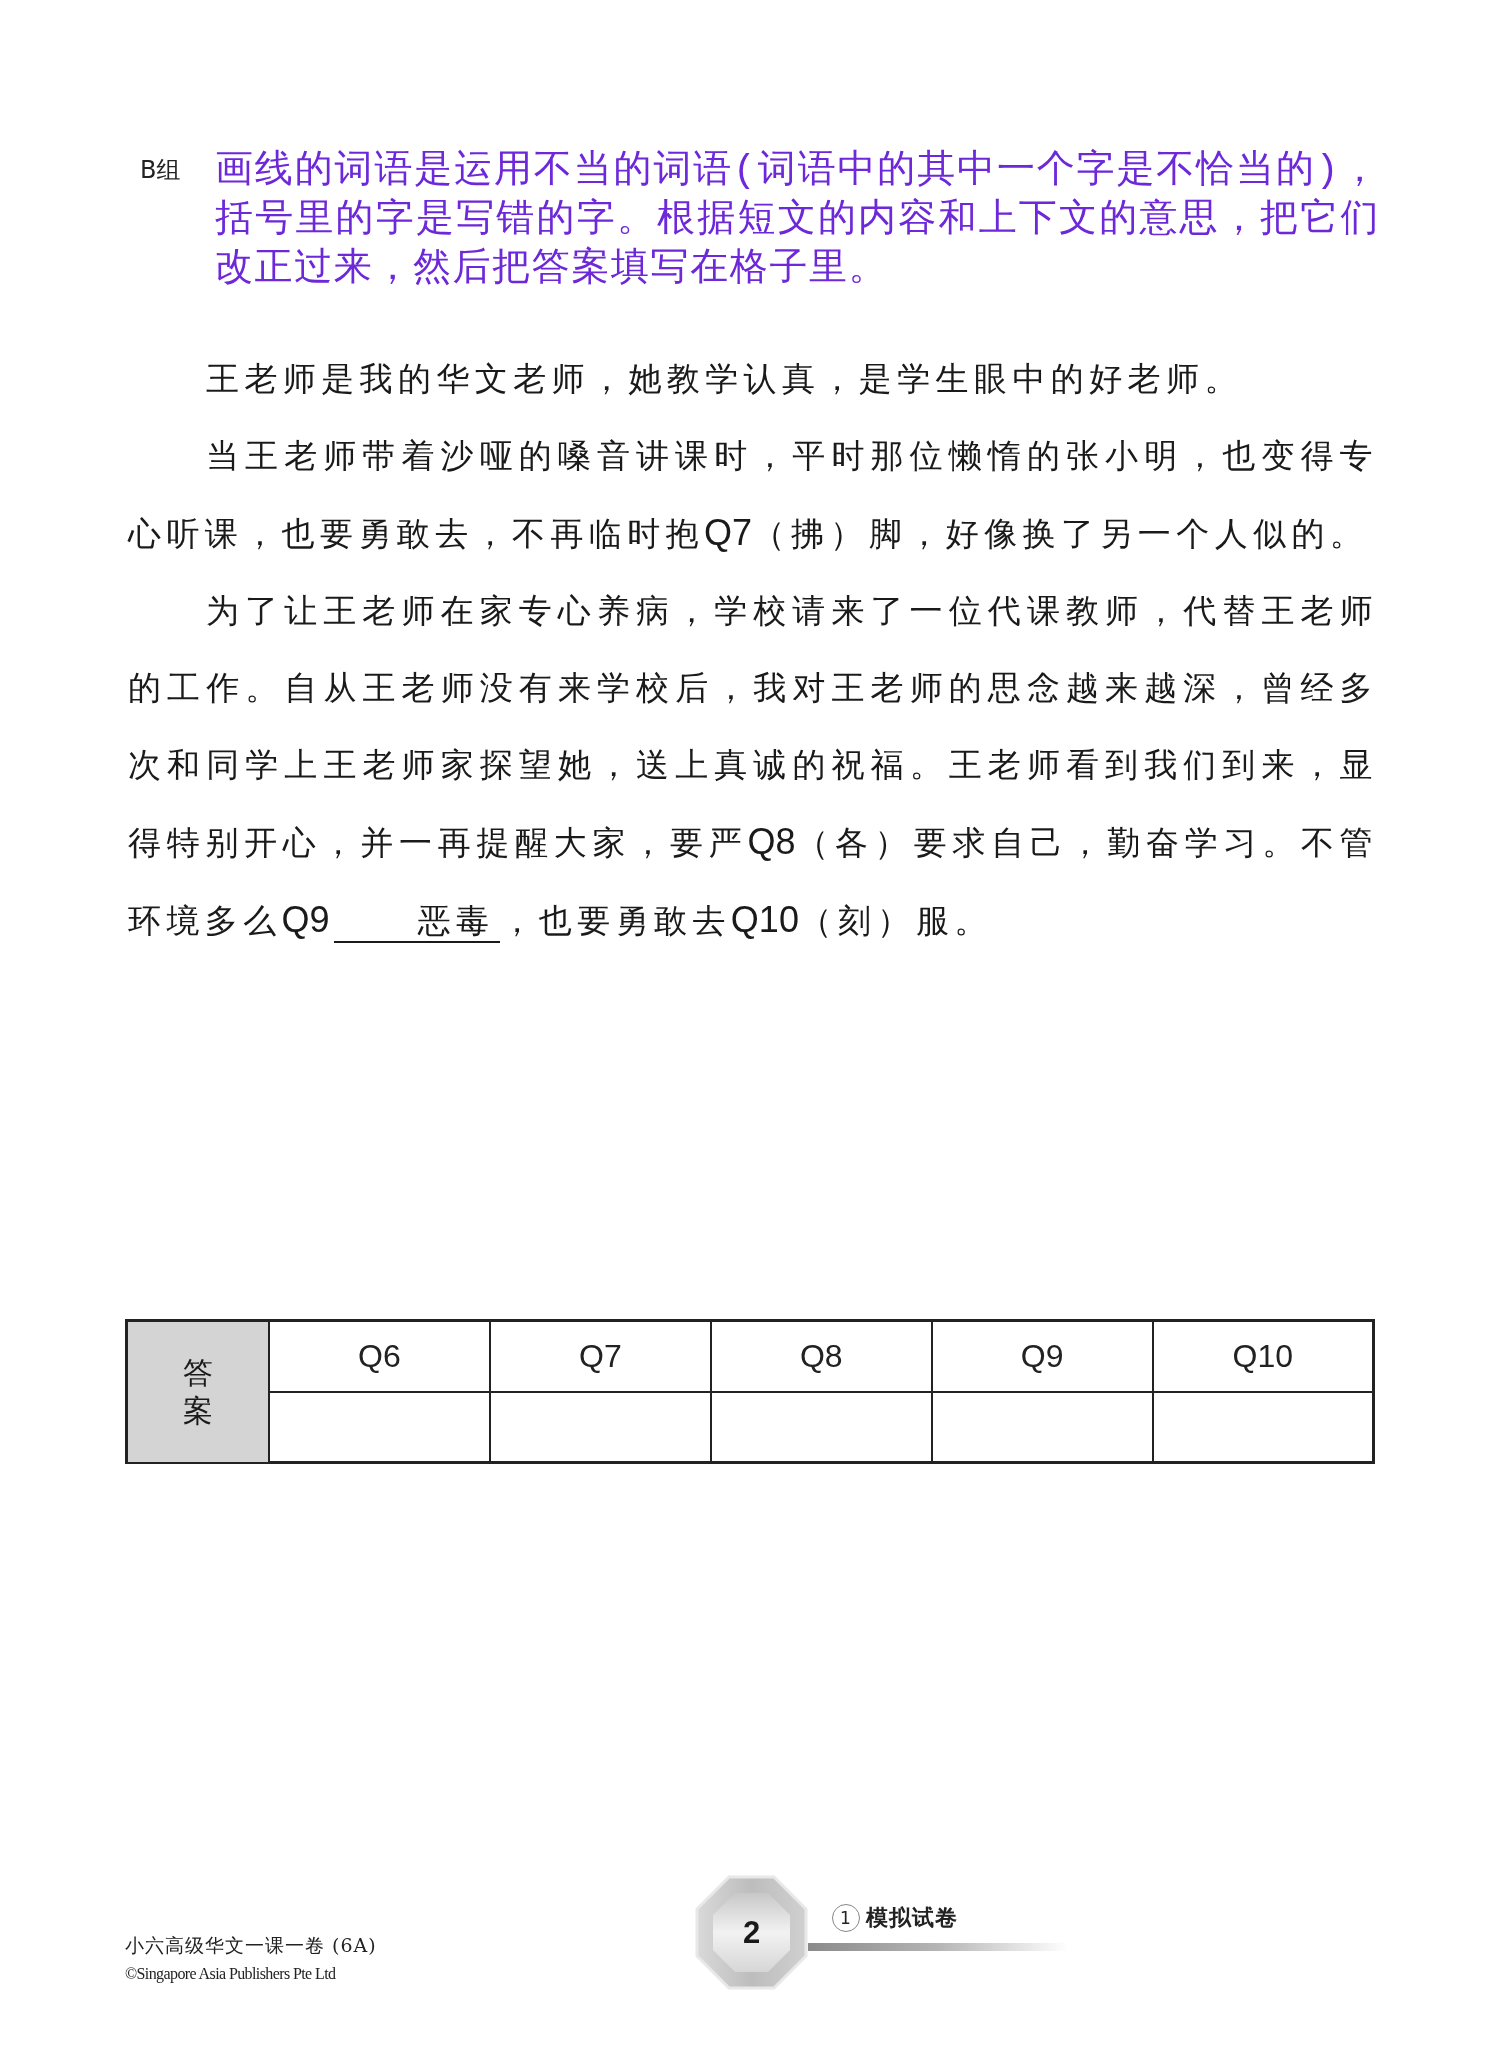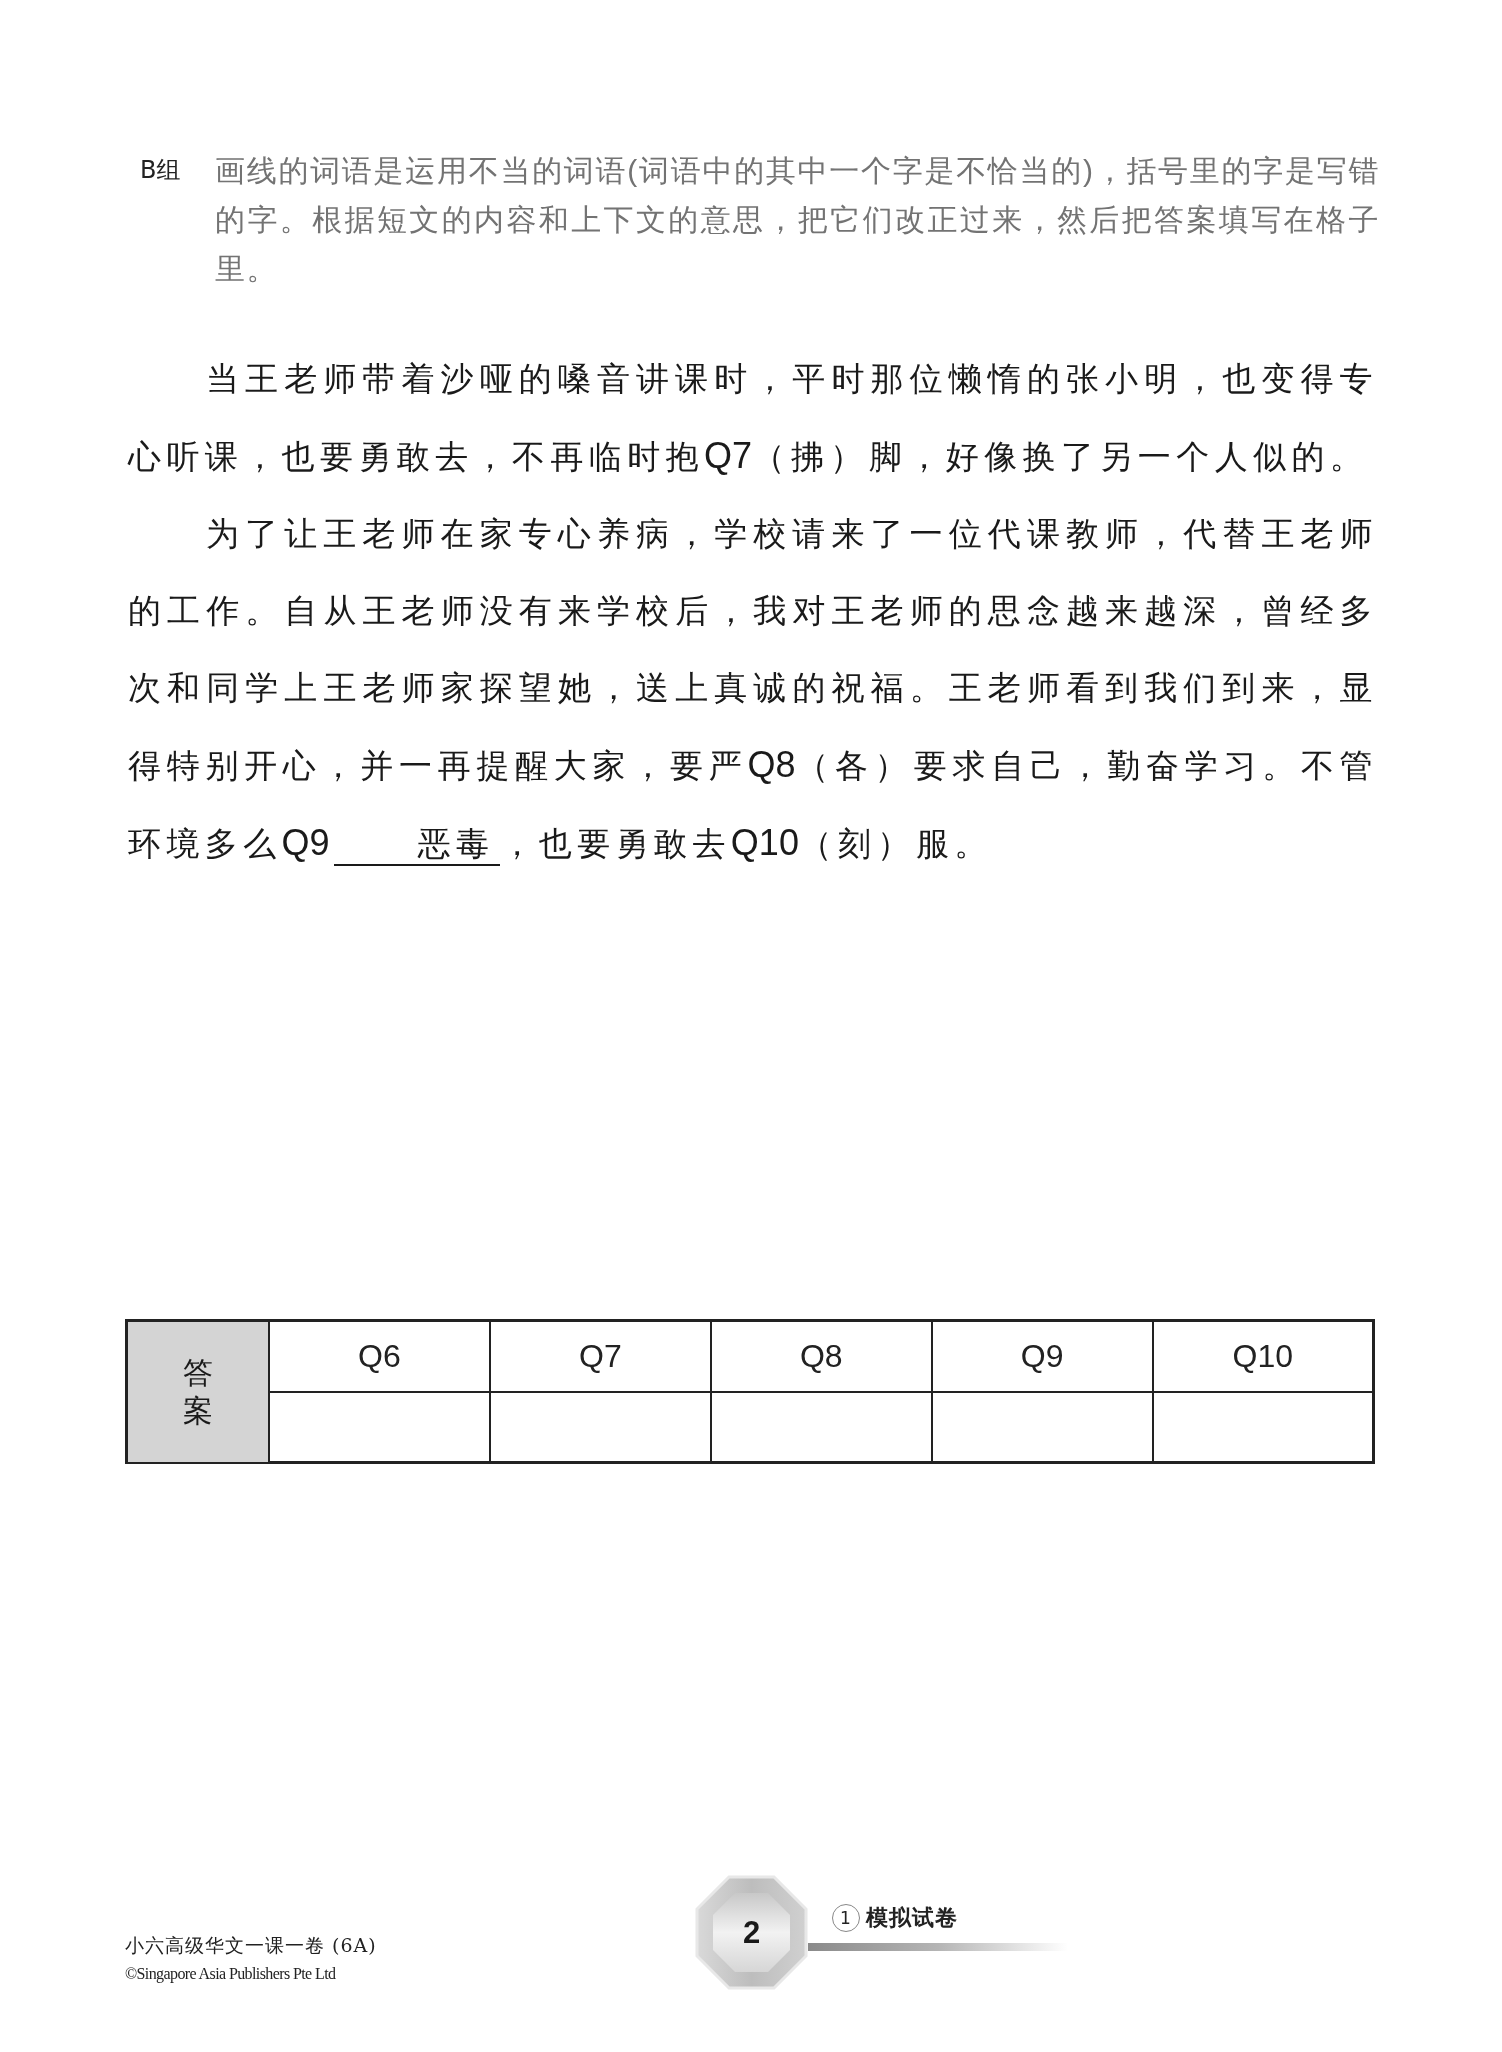--- a/index.html
+++ b/index.html
@@ -7,22 +7,22 @@
     width: 1502px; height: 2052px; position: relative; overflow: hidden;
     font-family: "DejaVu Serif", "Liberation Serif", serif; color: #1a1a1a;
   }
   .section-label {
     position: absolute; left: 140px; top: 150px;
     font-family: "DejaVu Sans", "Liberation Sans", sans-serif;
     font-size: 24px; line-height: 40px; color: #222;
   }
   .instructions {
     position: absolute; left: 215px; top: 146px; width: 1165px;
-    font-family: Liberation Sans, sans-serif;
-    font-size: 30px; line-height: 49px; color: #737373;
+    font-family: Liberation Mono, monospace;
+    font-size: 38px; line-height: 49px; color: #6d28d9;
     letter-spacing: 1.6px; text-align: justify;
   }
   .passage {
     position: absolute; left: 128px; top: 340px; width: 1250px;
     font-size: 33px; line-height: 77px; letter-spacing: 5.4px;
     text-align: justify; color: #1a1a1a;
   }
   .passage p { margin: 0; text-indent: 78px; }
   .qlabel {
     font-family: "Liberation Sans", "DejaVu Sans", sans-serif;
@@ -89,20 +89,21 @@
     background: linear-gradient(to right, #8a8a8a 0%, #b5b5b5 50%, rgba(255,255,255,0) 100%);
   }
 </style>
 </head>
 <body>
 
 <div class="section-label">B组</div>
 <div class="instructions">画线的词语是运用不当的词语(词语中的其中一个字是不恰当的)，括号里的字是写错的字。根据短文的内容和上下文的意思，把它们改正过来，然后把答案填写在格子里。</div>
 
 <div class="passage">
+  <p>王老师是我的华文老师，她教学认真，是学生眼中的好老师。</p>
   <p><span>当王老师带着沙哑的嗓音讲课时，平时那位懒惰的张小明，也变得专心听课，也要勇敢去，不再临时抱</span><span class="qlabel">Q7</span><span class="bracket">（拂）</span><span>脚，好像换了另一个人似的。</span></p>
   <p><span>为了让王老师在家专心养病，学校请来了一位代课教师，代替王老师的工作。自从王老师没有来学校后，我对王老师的思念越来越深，曾经多次和同学上王老师家探望她，送上真诚的祝福。王老师看到我们到来，显得特别开心，并一再提醒大家，要严</span><span class="qlabel">Q8</span><span class="bracket">（各）</span><span>要求自己，勤奋学习。不管环境多么</span><span class="qlabel">Q9</span><span class="underlined">恶毒</span><span>，也要勇敢去</span><span class="qlabel">Q10</span><span class="bracket">（刻）</span><span>服。</span></p>
 </div>
 
 <table class="answer-table">
   <tbody>
       <tr>
     <td class="label-cell" rowspan="2">
       <div>答</div>
       <div>案</div>

